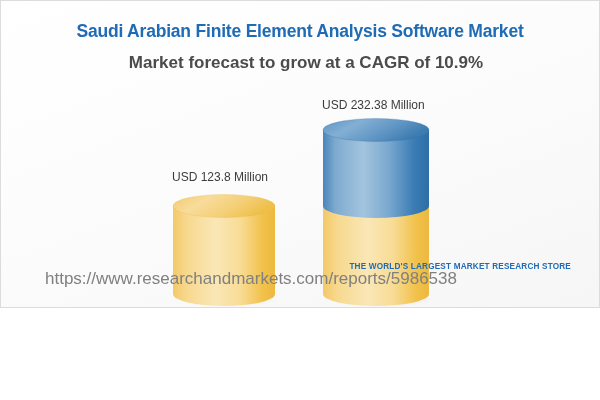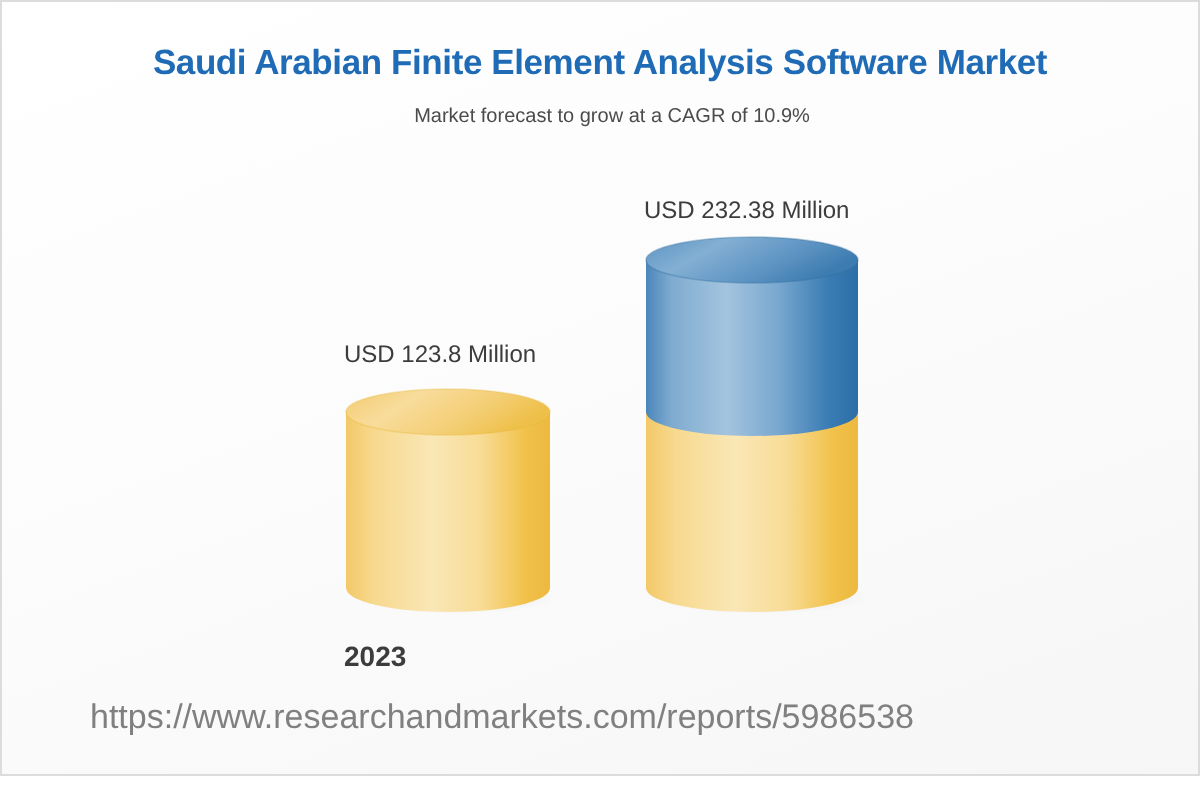--- a/index.html
+++ b/index.html
@@ -10,21 +10,21 @@
   body {
     width: 600px;
     height: 400px;
     font-family: "Liberation Sans", sans-serif;
     overflow: hidden;
   }
 
   .infographic {
     position: relative;
     width: 600px;
-    height: 388px;
+    height: 308px;
     box-sizing: border-box;
     border: 1px solid #dcdcdc;
     background: linear-gradient(160deg, #ffffff 0%, #fcfcfc 45%, #f6f6f6 100%);
     overflow: hidden;
   }
 
   
   .header {
     position: absolute;
     top: 20px;
@@ -35,22 +35,22 @@
   .chart-title {
     margin: 0;
     font-size: 17.5px;
     font-weight: bold;
     letter-spacing: -0.2px;
     color: #1f6bb5;
     font-family: "Liberation Sans", sans-serif;
   }
   .chart-subtitle {
     margin: 11px 0 0 0;
-    font-size: 10px;
-    font-weight: normal;
+    font-size: 17px;
+    font-weight: bold;
     color: #4b4b4b;
     font-family: "Liberation Sans", sans-serif;
     padding-left: 12px;
   }
 
   
   .plot {
     position: absolute;
     left: 0;
     top: 0;
@@ -224,16 +224,17 @@
       </svg>
 
     </div>
 
   </div>
 
   <div class="footer">
     <div class="source-url">https://www.researchandmarkets.com/reports/5986538</div>
 
     <div class="logo">
+      <div class="logo-tag">THE WORLD'S LARGEST MARKET RESEARCH STORE</div>
     </div>
   </div>
 
 </div>
 
 </body></html>

